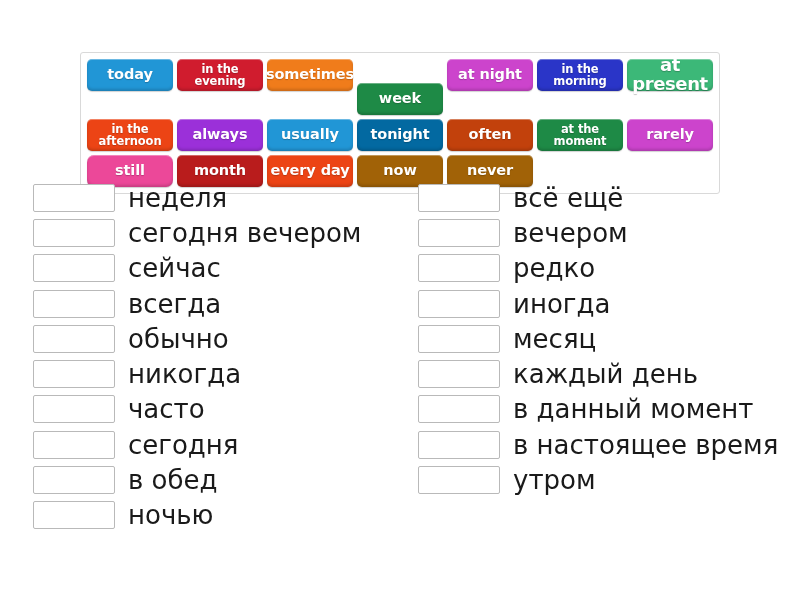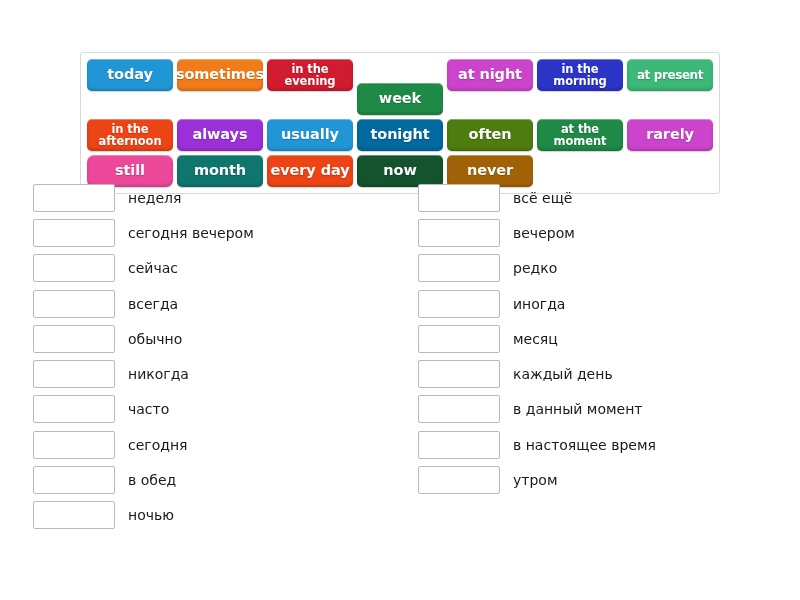--- a/index.html
+++ b/index.html
@@ -51,21 +51,21 @@
     cursor: pointer;
     user-select: none;
     box-shadow: inset 0 1px 0 rgba(255,255,255,0.34),
                 inset 0 -2px 3px rgba(0,0,0,0.16),
                 0 1px 1px rgba(0,0,0,0.18);
     text-shadow: 0 1px 1px rgba(0,0,0,0.22);
     font-size: 14.5px;
     letter-spacing: -0.1px;
   }
   .tile.two-line { font-size: 11.5px; }
-  .tile.tight { font-size: 12px; letter-spacing: -0.4px; }
+  .tile.tight { font-size: 18px; letter-spacing: -0.4px; }
 
   
   .columns {
     position: absolute;
     left: 0;
     top: 180px;
     width: 800px;
     display: flex;
     flex-direction: row;
   }
@@ -82,55 +82,55 @@
   .dropzone {
     width: 82px;
     height: 28px;
     background: #ffffff;
     border: 1px solid #b9b9b9;
     border-radius: 2px;
     flex: 0 0 auto;
   }
   .term {
     margin-left: 13px;
-    font-size: 14px;
+    font-size: 26px;
     color: #1a1a1a;
     white-space: nowrap;
     font-family: "DejaVu Sans", sans-serif;
   }
 </style>
 </head>
 <body>
 
 <div id="app">
 
   <div class="wordbank">
     <div class="wb-row">
         <div class="tile" style="background: rgb(33, 150, 214);">today</div>
+        <div class="tile two-line" style="background: rgb(208, 28, 46);">in the evening</div>
         <div class="tile" style="background: rgb(240, 124, 27);">sometimes</div>
-        <div class="tile two-line" style="background: rgb(208, 28, 46);">in the evening</div>
         <div class="tile" style="background: rgb(30, 138, 70); margin-top: 24px;">week</div>
         <div class="tile" style="background: rgb(204, 68, 204);">at night</div>
         <div class="tile two-line" style="background: rgb(42, 53, 200);">in the morning</div>
         <div class="tile tight" style="background: rgb(60, 184, 120);">at present</div>
       </div>
     <div class="wb-row">
         <div class="tile two-line" style="background: rgb(236, 68, 21);">in the afternoon</div>
         <div class="tile" style="background: rgb(155, 48, 217);">always</div>
         <div class="tile" style="background: rgb(33, 150, 214);">usually</div>
         <div class="tile" style="background: #0369a1;">tonight</div>
-        <div class="tile" style="background: #4d7c0f;">often</div>
+        <div class="tile" style="background: #c2410c;">often</div>
         <div class="tile two-line" style="background: rgb(30, 138, 70);">at the moment</div>
         <div class="tile" style="background: rgb(204, 68, 204);">rarely</div>
       </div>
     <div class="wb-row">
         <div class="tile" style="background: #ec4899; border-radius: 7px;">still</div>
-        <div class="tile" style="background: #0f766e;">month</div>
+        <div class="tile" style="background: #b91c1c;">month</div>
         <div class="tile" style="background: rgb(236, 68, 21);">every day</div>
-        <div class="tile" style="background: #14532d;">now</div>
+        <div class="tile" style="background: #a16207;">now</div>
         <div class="tile" style="background: #a16207;">never</div>
       </div>
   </div>
 
   <div class="columns">
     <div class="col col-left">
         <div class="answer-row">
           <div class="dropzone"></div>
           <div class="term">неделя</div>
         </div>

